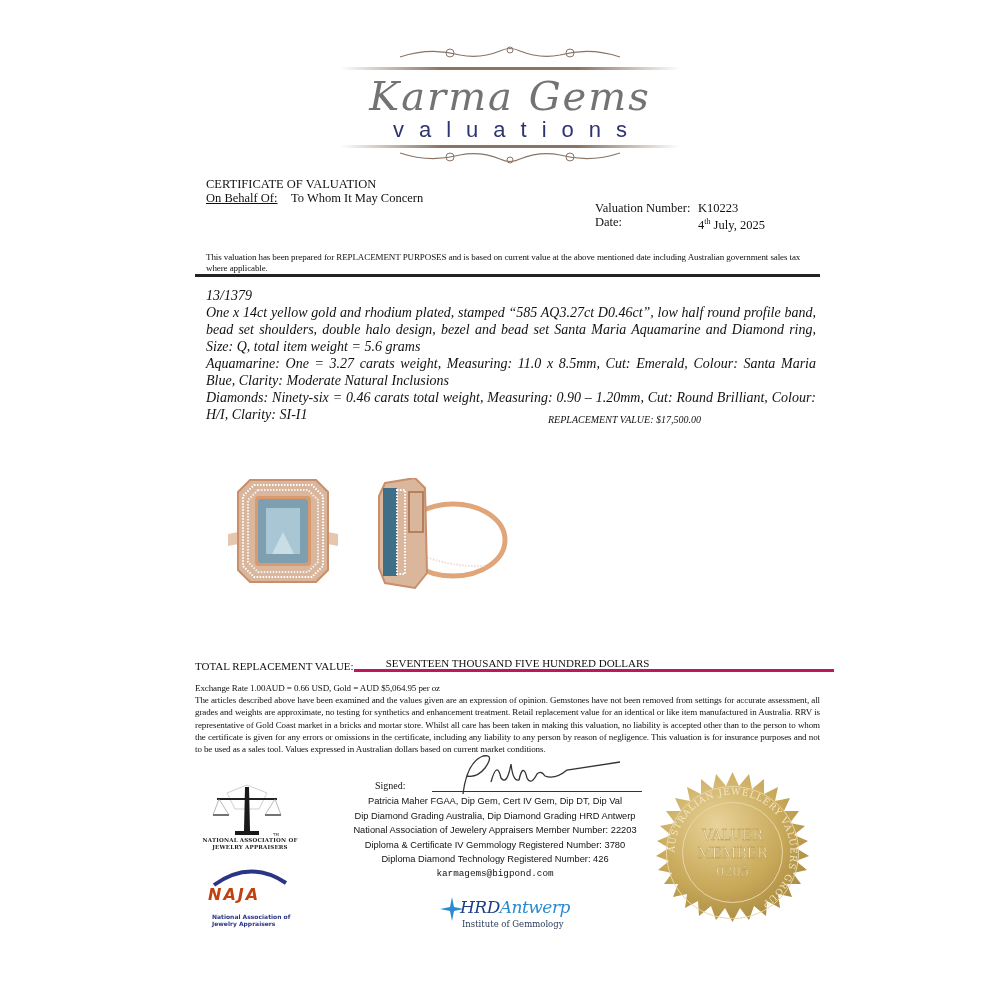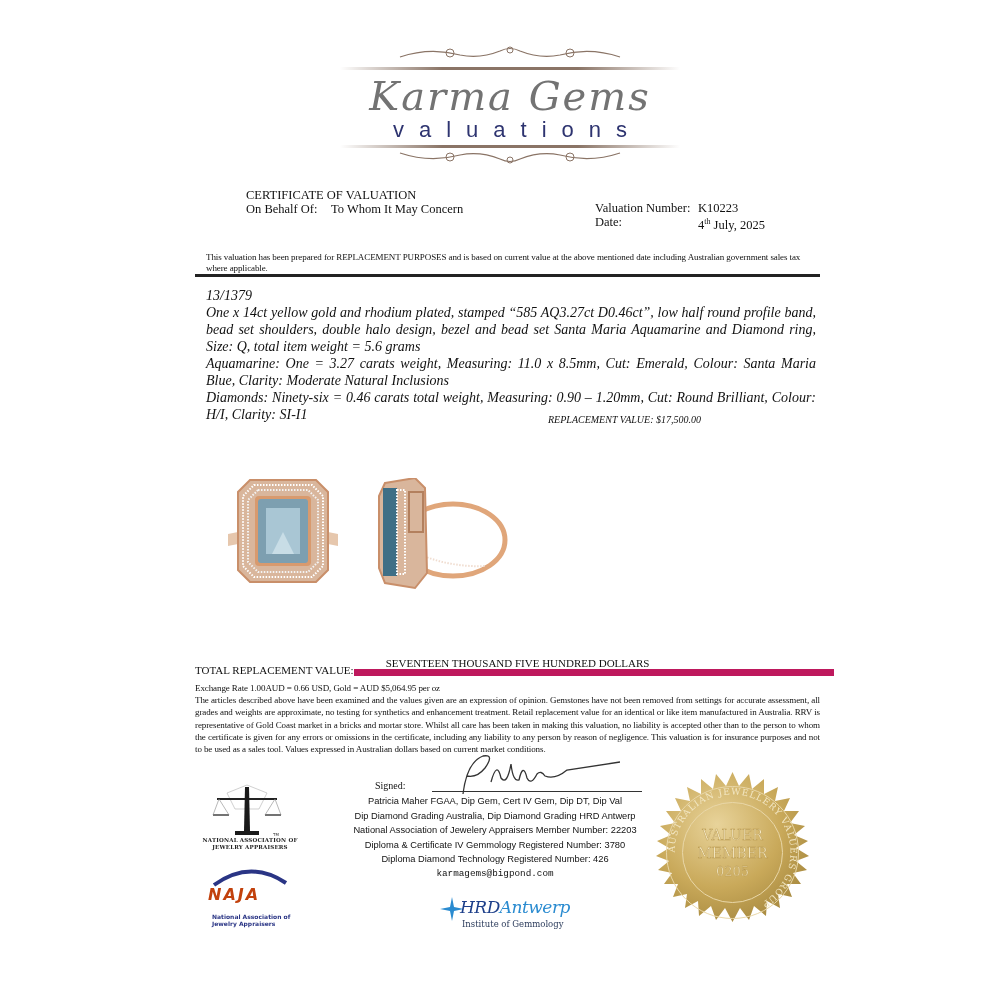--- a/index.html
+++ b/index.html
@@ -6,35 +6,35 @@
   body { width:1000px; height:1000px; position:relative; overflow:hidden; font-family:"Liberation Serif", serif; color:#111; }
   .abs { position:absolute; }
   
   .logo { left:330px; top:45px; width:360px; height:125px; }
   .logo-band { position:absolute; left:10px; right:10px; height:3px; background:linear-gradient(90deg, rgba(120,100,90,0), #8a7466 30%, #8a7466 70%, rgba(120,100,90,0)); }
   .logo-script { position:absolute; left:0; right:0; top:28px; text-align:center; font-family:"DejaVu Serif", serif; font-style:italic; font-size:40px; color:#737373; letter-spacing:2px; }
   .logo-sub { position:absolute; left:0; right:0; top:72px; text-align:center; font-family:Liberation Sans, sans-serif; font-size:22px; color:#2e3470; letter-spacing:15px; padding-left:15px; }
   .flourish { position:absolute; left:60px; width:240px; height:16px; }
   
   .serif13 { font-size:12.5px; line-height:14px; }
-  .hdr-left { left:206px; top:188px;margin-left:40px; }
+  .hdr-left { left:206px; top:177px; }
   .hdr-right { left:595px; top:201px; }
   .row { display:flex; }
   .lbl { display:inline-block; }
   .purpose { left:206px; top:252px; width:610px; font-size:9px; line-height:11px; letter-spacing:-0.1px; }
   .rule { left:195px; width:625px; height:3px; background:#222; }
   .desc { left:206px; top:287px; width:610px; font-style:italic; font-size:14px; line-height:17px; text-align:justify; }
   .desc p { margin:0; }
   .repl { left:548px; top:414px; font-style:italic; font-size:10px; }
   
   .ring-front { left:228px; top:472px; width:110px; height:118px; }
   .ring-side { left:375px; top:478px; width:135px; height:112px; }
   
   .total { left:195px; top:657px; width:625px; font-size:11px; white-space:nowrap; }
-  .uline { display:inline-block; border-bottom:7px solid #be185d; vertical-align:bottom;text-align:center; }
+  .uline { display:inline-block; border-bottom:3px solid #be185d; vertical-align:bottom;text-align:center; }
   .disclaimer { left:195px; top:682px; width:625px; font-size:9px; line-height:12.2px; text-align:justify; letter-spacing:-0.1px; }
   .disclaimer p { margin:0; }
   
   .signed { left:375px; top:780px; font-size:10px; }
   .sigline { left:432px; top:791px; width:210px; border-bottom:1px solid #333; height:0; }
   .sigsvg { left:455px; top:752px; width:170px; height:45px; }
   .creds { left:330px; top:794px; width:330px; text-align:center; font-family:"Liberation Sans", sans-serif; font-size:9.3px; line-height:14.6px; }
   .email { font-family:Liberation Mono, monospace; }
   
   .naja-scale { left:205px; top:783px; width:85px; height:72px; }
@@ -66,21 +66,21 @@
     <path d="M10 4 Q40 14 70 6 Q90 2 110 10 Q120 15 130 10 Q150 2 170 6 Q200 14 230 4" fill="none" stroke="#8a7466" stroke-width="1.2"></path>
     <circle cx="60" cy="8" r="4" fill="none" stroke="#8a7466" stroke-width="1"></circle>
     <circle cx="180" cy="8" r="4" fill="none" stroke="#8a7466" stroke-width="1"></circle>
     <circle cx="120" cy="11" r="3" fill="none" stroke="#8a7466" stroke-width="1"></circle>
   </svg>
 </div>
 
 <div class="abs hdr-left serif13">
   <div>CERTIFICATE OF VALUATION</div>
   <div class="row">
-    <span class="lbl" style="width:85px;">On Behalf Of:</span>
+    <span class="lbl" style="width:85px;text-decoration:underline;">On Behalf Of:</span>
     <span>To Whom It May Concern</span>
   </div>
 </div>
 <div class="abs hdr-right serif13">
   <div class="row">
     <span class="lbl" style="width:103px;">Valuation Number:</span>
     <span>K10223</span>
   </div>
   <div class="row">
     <span class="lbl" style="width:103px;">Date:</span>

